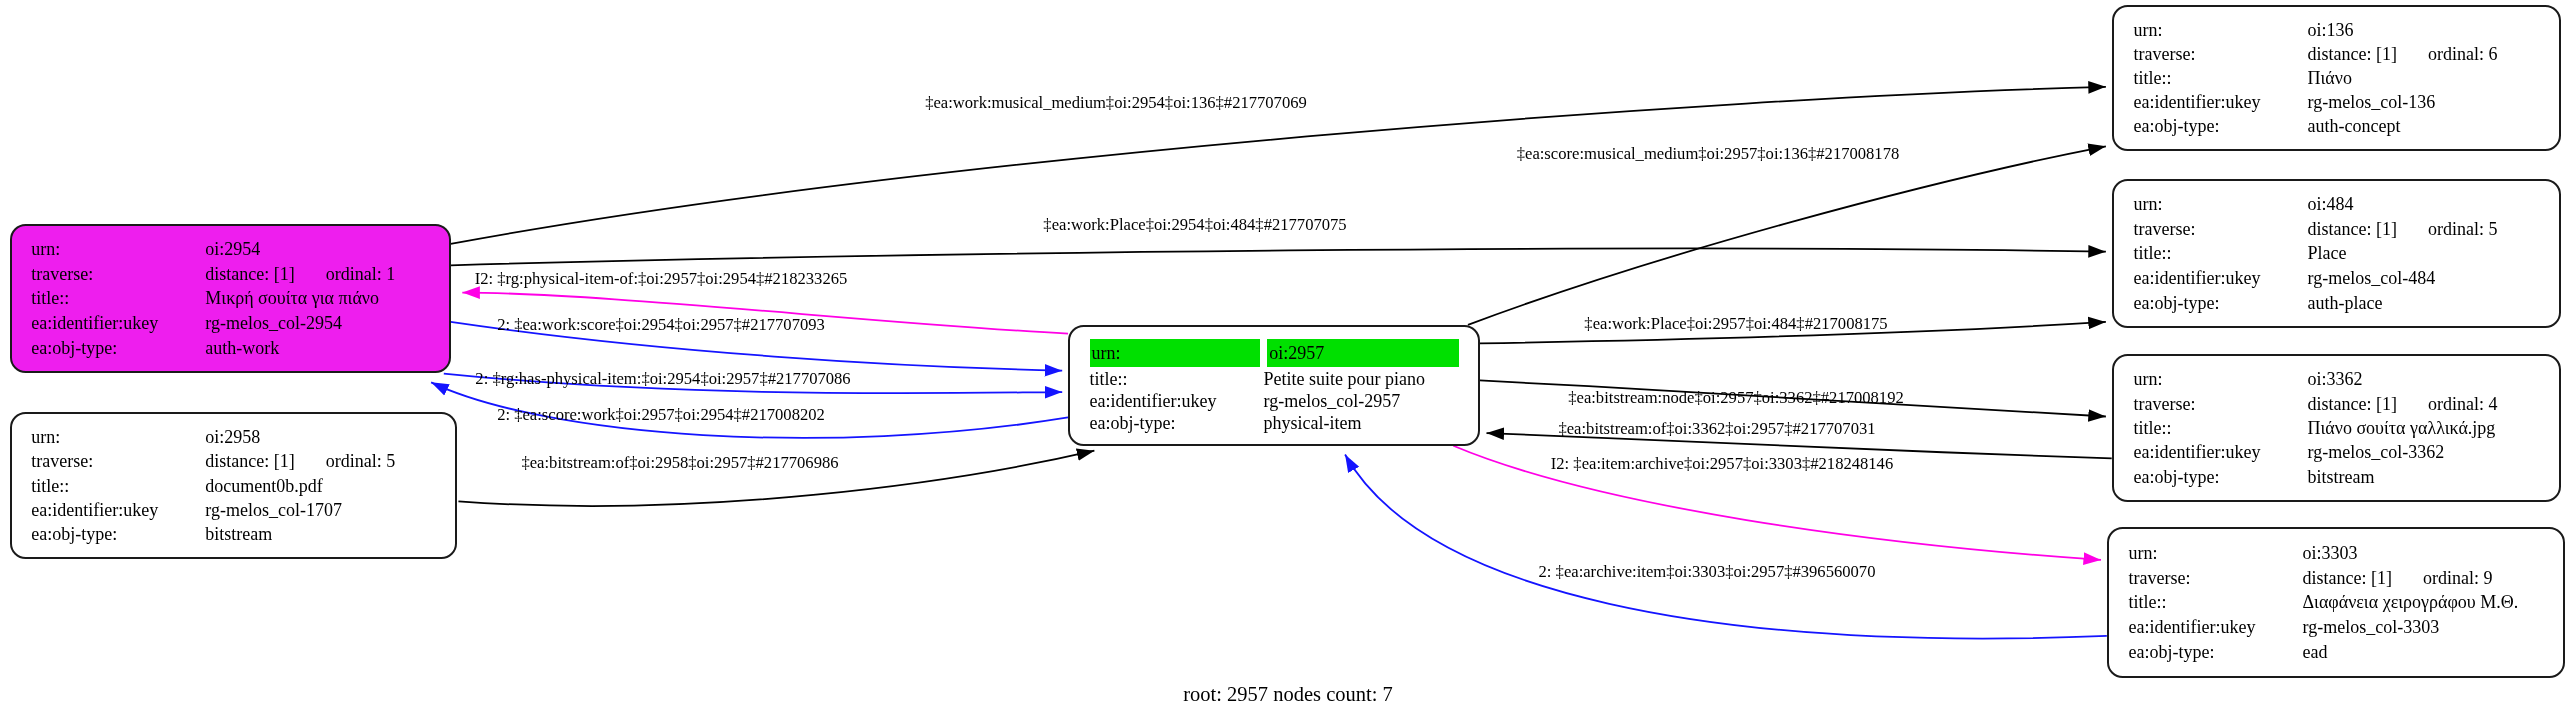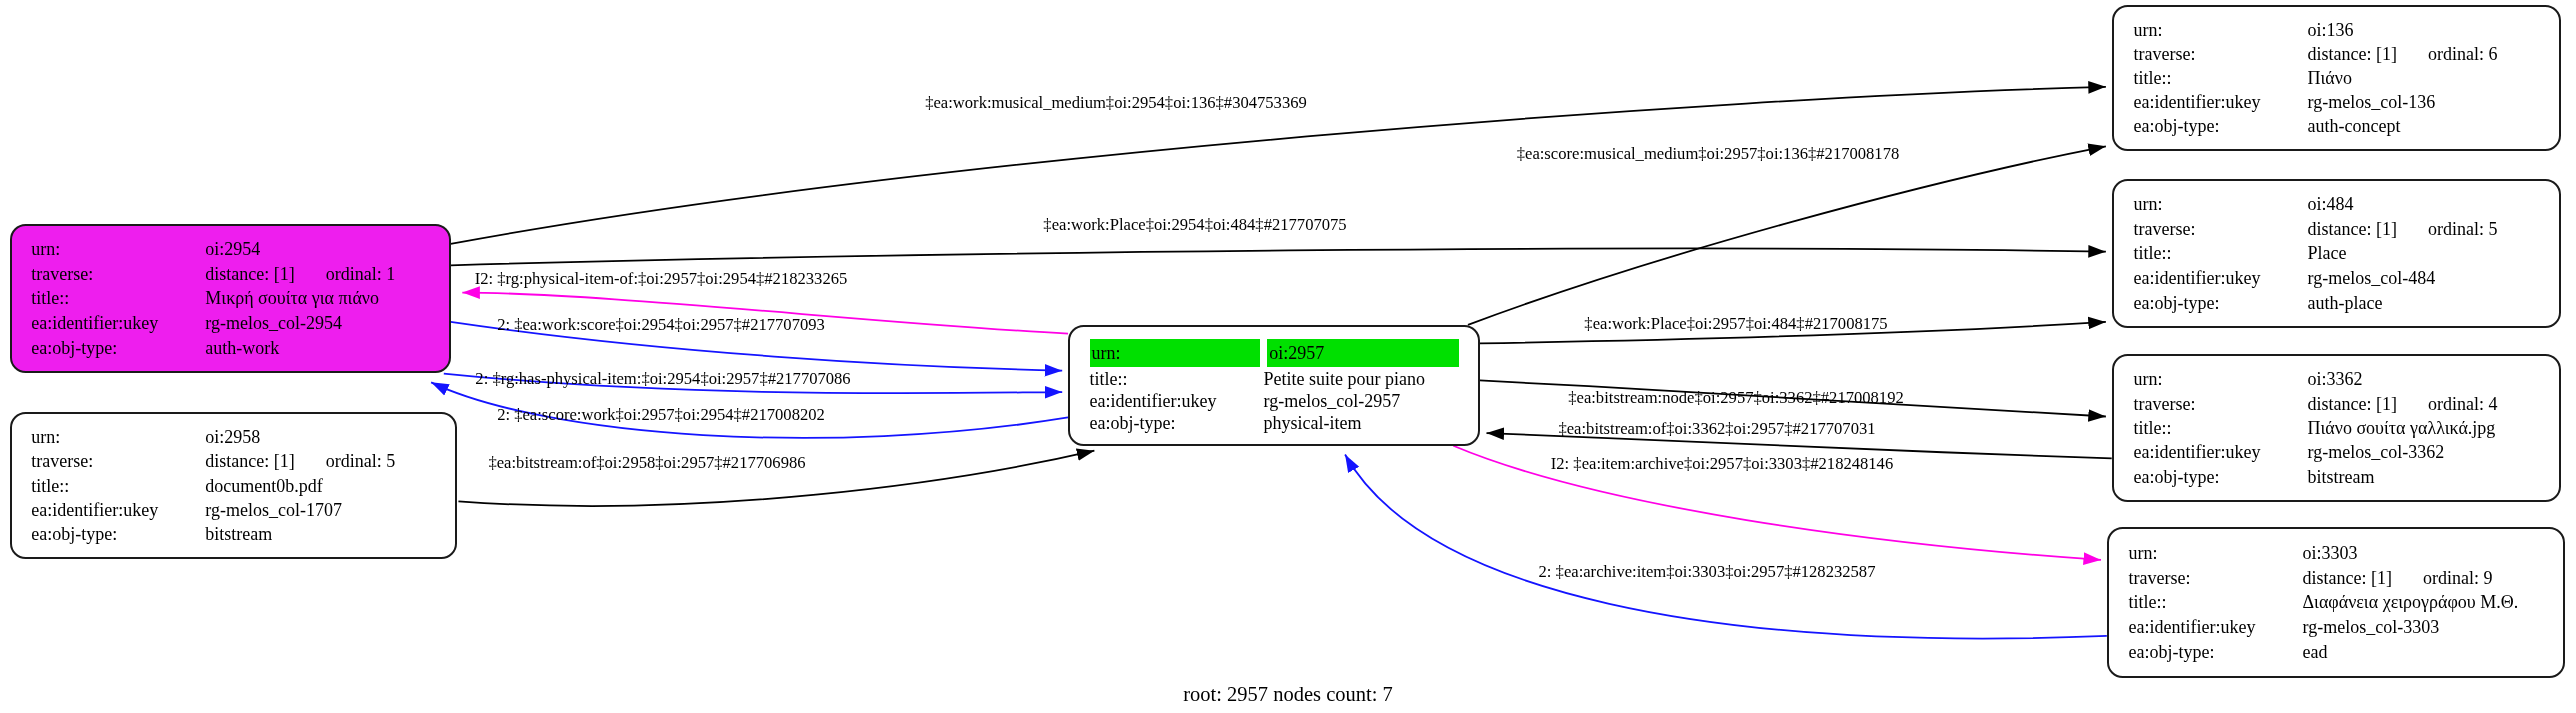--- a/index.html
+++ b/index.html
@@ -225,30 +225,30 @@
     <div class="row">
         <span class="k">ea:identifier:ukey</span>
         <span class="v">rg-melos_col-3303</span>
       </div>
     <div class="row">
         <span class="k">ea:obj-type:</span>
         <span class="v">ead</span>
       </div>
   </div>
 
-  <div class="elabel" style="left:1116px;top:95px;">‡ea:work:musical_medium‡oi:2954‡oi:136‡#304753369</div>
+  <div class="elabel" style="left:1116px;top:95px;">‡ea:work:musical_medium‡oi:2954‡oi:136‡#217707069</div>
   <div class="elabel" style="left:1708px;top:146px;">‡ea:score:musical_medium‡oi:2957‡oi:136‡#217008178</div>
   <div class="elabel" style="left:1195px;top:217px;">‡ea:work:Place‡oi:2954‡oi:484‡#217707075</div>
   <div class="elabel" style="left:661px;top:271px;">I2: ‡rg:physical-item-of:‡oi:2957‡oi:2954‡#218233265</div>
   <div class="elabel" style="left:661px;top:317px;">2: ‡ea:work:score‡oi:2954‡oi:2957‡#217707093</div>
   <div class="elabel" style="left:663px;top:371px;">2: ‡rg:has-physical-item:‡oi:2954‡oi:2957‡#217707086</div>
   <div class="elabel" style="left:661px;top:407px;">2: ‡ea:score:work‡oi:2957‡oi:2954‡#217008202</div>
-  <div class="elabel" style="left:647px;top:455px;">‡ea:bitstream:of‡oi:2958‡oi:2957‡#217706986</div>
+  <div class="elabel" style="left:680px;top:455px;">‡ea:bitstream:of‡oi:2958‡oi:2957‡#217706986</div>
   <div class="elabel" style="left:1736px;top:316px;">‡ea:work:Place‡oi:2957‡oi:484‡#217008175</div>
   <div class="elabel" style="left:1736px;top:374px;margin-top:16px;">‡ea:bitstream:node‡oi:2957‡oi:3362‡#217008192</div>
   <div class="elabel" style="left:1717px;top:421px;">‡ea:bitstream:of‡oi:3362‡oi:2957‡#217707031</div>
   <div class="elabel" style="left:1722px;top:456px;">I2: ‡ea:item:archive‡oi:2957‡oi:3303‡#218248146</div>
-  <div class="elabel" style="left:1707px;top:564px;">2: ‡ea:archive:item‡oi:3303‡oi:2957‡#128232587</div>
+  <div class="elabel" style="left:1707px;top:564px;">2: ‡ea:archive:item‡oi:3303‡oi:2957‡#396560070</div>
 
   <div class="footer" style="left:1288px;top:684px;">root: 2957 nodes count: 7</div>
 
 </div>
 
 
 </body></html>

